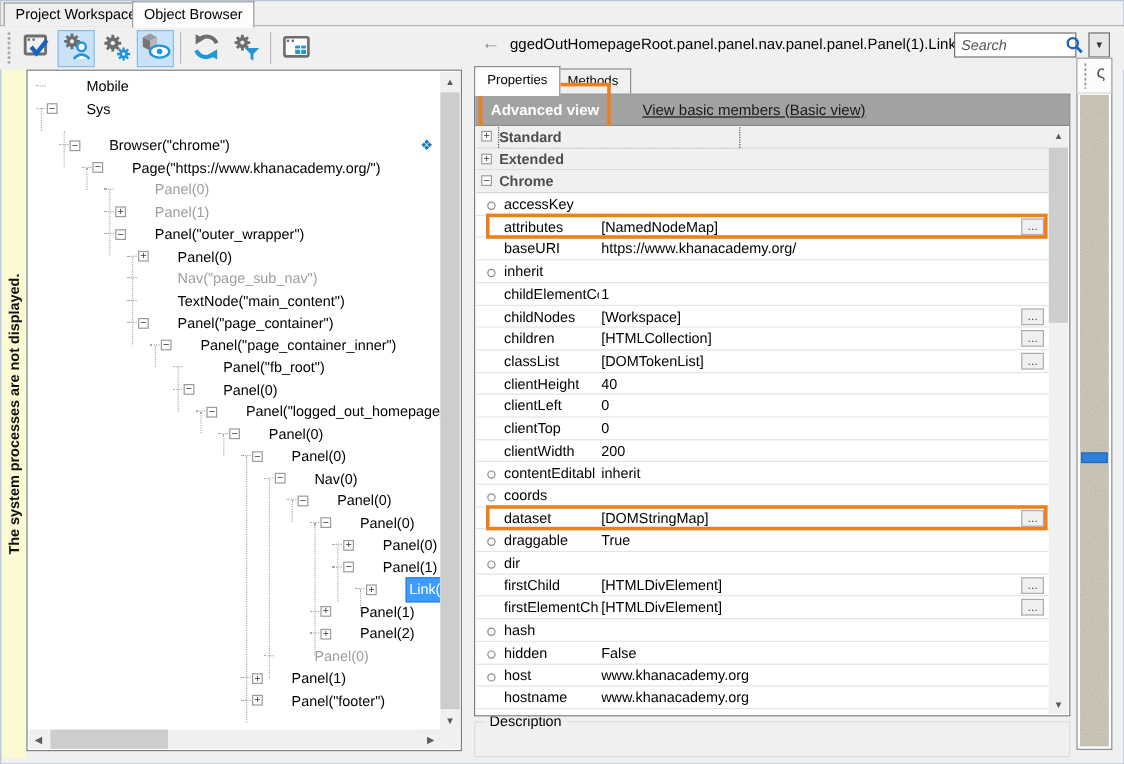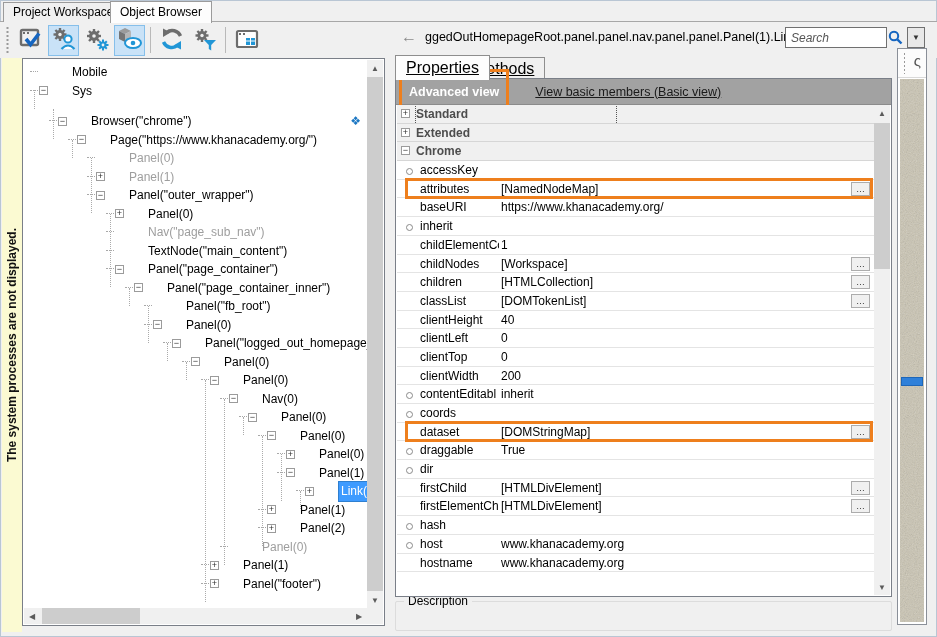--- a/index.html
+++ b/index.html
@@ -55,29 +55,29 @@
   .hsb .sb-btn{position:absolute;top:0;width:16px;height:16px;}
   .sb-btn{display:flex;align-items:center;justify-content:center;font-size:8px;color:#5B5B5B;background:#F0F0F0;border:none;padding:0;}
   .sb-thumb{position:absolute;background:#CDCDCD;}
   .sb-corner{position:absolute;right:1px;bottom:1px;width:16px;height:16px;background:#F0F0F0;}
   
   .crumb-row{position:absolute;left:395px;top:27px;width:500px;height:22px;}
   .back-btn{position:absolute;left:4px;top:0px;width:20px;height:20px;border:none;background:transparent;
     color:#8A8A8A;font-size:16px;line-height:20px;padding:0;}
   .crumb-text{position:absolute;left:30px;top:3px;font-size:12.5px;white-space:nowrap;}
   .search-wrap{position:absolute;left:781px;top:27px;width:144px;height:21px;}
-  .search-input{position:absolute;left:4px;top:0;width:102px;height:21px;box-sizing:border-box;
+  .search-input{position:absolute;left:14px;top:0;width:102px;height:21px;box-sizing:border-box;
     border:1px solid #707070;padding:2px 22px 2px 5px;font-family:"Liberation Sans",sans-serif;font-size:12px;}
   .search-input::placeholder{font-style:italic;color:#555;}
   .search-mag{position:absolute;left:107px;top:3px;width:15px;height:15px;}
   .search-drop{position:absolute;left:126px;top:0;width:18px;height:21px;border:1px solid #707070;
     background:#E8E8E8;font-size:8px;color:#333;padding:0;}
   .ptabs{position:absolute;left:395px;top:55px;height:24px;}
   .ptab{position:absolute;top:2px;height:21px;line-height:21px;padding:0 10px;
-    border:1px solid #8E8E8E;border-bottom:none;background:#F0F0F0;font-size:16px;text-decoration:underline;}
+    border:1px solid #8E8E8E;border-bottom:none;background:#F0F0F0;font-size:11px;}
   .ptab.active{top:0;height:24px;line-height:23px;background:#FDFDFD;z-index:5;}
   #ptab-properties{left:0;}
   #ptab-methods{left:67px;}
   .grid-box{position:absolute;left:395px;top:78px;width:497px;height:519px;
     background:#fff;border:1px solid #7A7F88;box-sizing:border-box;z-index:2;}
   .adv-bar{position:absolute;left:0;top:0;right:0;height:25px;background:#A2A2A2;
     display:flex;align-items:center;border-bottom:1px solid #8B8B8B;}
   .adv-label{margin-left:3px;border:3px solid #EE7F1D;color:#fff;font-weight:bold;
     font-size:12.5px;padding:13px 7px;}
   .basic-link{margin-left:26px;color:#1A1A1A;text-decoration:underline;font-size:12.5px;}
@@ -818,20 +818,27 @@
       <div class="grow prow hasdot">
 
         <span class="gdot"></span>
         <span class="gname">hash</span>
         <span class="gvalue"></span>
 
       </div>
       <div class="grow prow hasdot">
 
         <span class="gdot"></span>
+        <span class="gname">hidden</span>
+        <span class="gvalue">False</span>
+
+      </div>
+      <div class="grow prow hasdot">
+
+        <span class="gdot"></span>
         <span class="gname">host</span>
         <span class="gvalue">www.khanacademy.org</span>
 
       </div>
       <div class="grow prow hasdot">
 
         <span class="gname">hostname</span>
         <span class="gvalue">www.khanacademy.org</span>
 
       </div>

